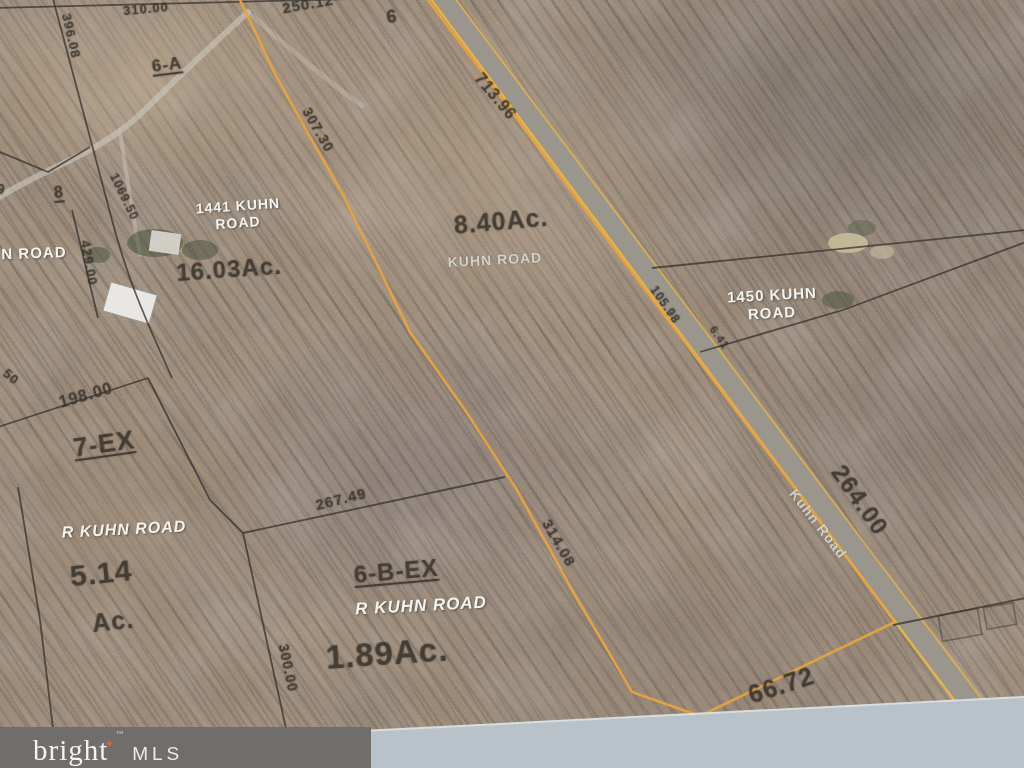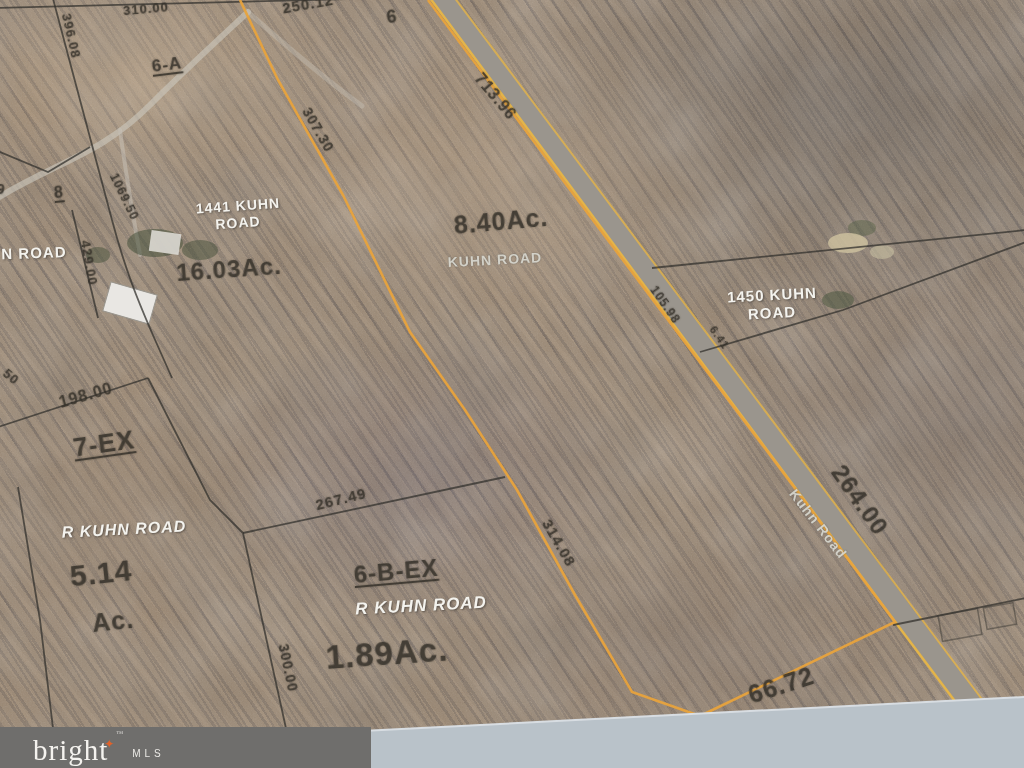--- a/index.html
+++ b/index.html
@@ -24,21 +24,21 @@
   .s-dark{color:#343029;opacity:.85;text-shadow:0 0 2px rgba(52,48,40,.55);filter:blur(.3px);}
   .s-white{color:#f4f3ee;text-shadow:1px 1px 2px rgba(55,50,45,.6);}
   .s-road{color:#d8d8d0;opacity:.9;text-shadow:0 0 2px rgba(70,70,66,.6);}
   .ul{text-decoration:underline;text-decoration-thickness:2px;text-underline-offset:3px;}
   
   .footer{position:absolute;left:0;top:727px;width:371px;height:47px;z-index:30;
     background:var(--footer-bar,#6f6e6c);display:flex;align-items:center;padding-left:33px;box-sizing:border-box;}
   .brand{position:relative;font-family:"Liberation Serif",serif;font-size:29px;color:var(--footer-text,#f5f3ef);letter-spacing:1px;line-height:1;}
   .star{position:relative;top:-12px;margin-left:-4px;font-size:12px;color:var(--footer-star,#e0622a);font-family:"DejaVu Sans",sans-serif;}
   .tm{position:relative;top:-13px;font-size:7px;color:#dedcd8;margin-left:1px;}
-  .mls{font-family:"Liberation Sans",sans-serif;font-size:10px;letter-spacing:4px;color:#eceae6;margin-left:8px;margin-top:6px;}
+  .mls{font-family:"Liberation Sans",sans-serif;font-size:19px;letter-spacing:4px;color:#eceae6;margin-left:8px;margin-top:6px;}
   svg .boundary{stroke:var(--boundary,#33312e);stroke-width:1.8;fill:none;opacity:.75;}
   svg .subject{stroke:var(--parcel-outline,#e8a33d);stroke-width:2.6;fill:none;opacity:.95;}
   svg .roadfill{stroke:var(--road-fill,#9a958d);fill:none;}
   svg .roadedge{stroke:var(--road-edge,#e3b44a);fill:none;}
 </style>
 </head>
 <body>
 
 <div class="stage">
   <div class="aerial"></div>

